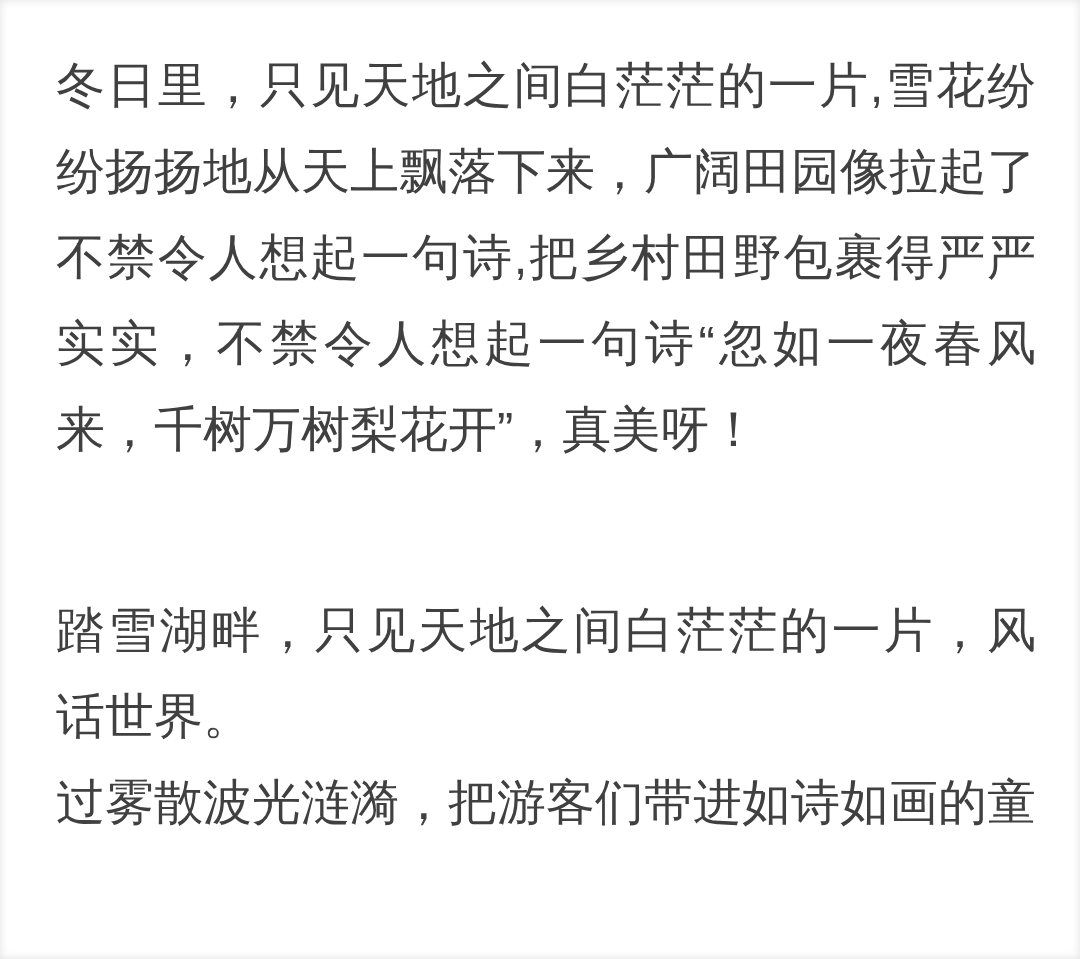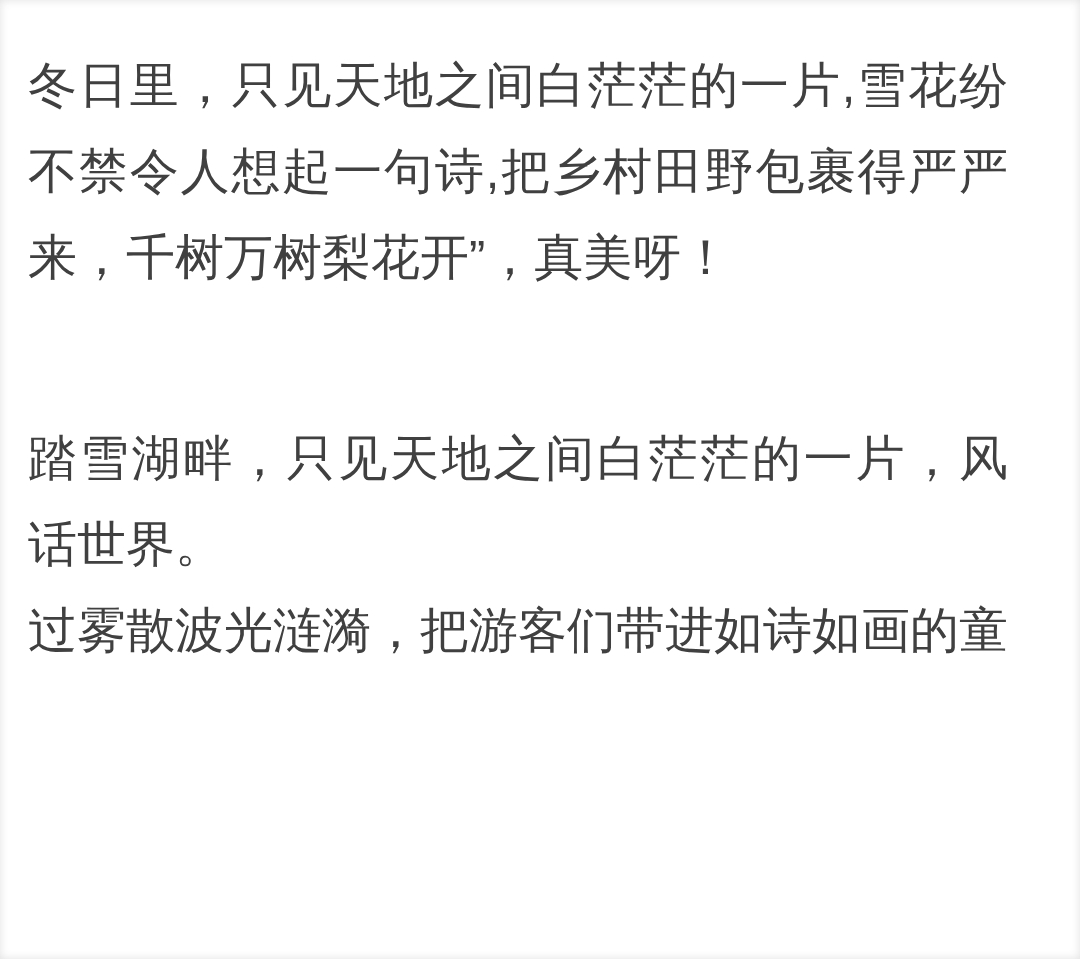--- a/index.html
+++ b/index.html
@@ -12,21 +12,21 @@
     height: 959px;
     background: var(--bg-color);
     overflow: hidden;
     font-family: "Liberation Sans", "DejaVu Sans", sans-serif;
   }
   .page {
     width: 1080px;
     height: 959px;
     background: var(--bg-color);
     box-shadow: inset 0 0 10px rgba(0,0,0,0.12);
-    padding: 42px 50px 0 28px;
+    padding: 42px 50px 0 56px;
   }
   .paragraph {
     width: 980px;
   }
   .paragraph + .paragraph {
     margin-top: 115px;
   }
   .line {
     display: block;
     width: 100%;
@@ -45,21 +45,23 @@
     text-align-last: left;
   }
 </style>
 </head>
 <body>
 
 <div class="page">
 
   <div class="paragraph">
     <span class="line">冬日里，只见天地之间白茫茫的一片,雪花纷</span>
+    <span class="line">纷扬扬地从天上飘落下来，广阔田园像拉起了</span>
     <span class="line">不禁令人想起一句诗,把乡村田野包裹得严严</span>
+    <span class="line">实实，不禁令人想起一句诗“忽如一夜春风</span>
     <span class="line last">来，千树万树梨花开”，真美呀！</span>
   </div>
 
   <div class="paragraph">
     <span class="line">踏雪湖畔，只见天地之间白茫茫的一片，风</span>
     <span class="line last">话世界。</span>
     <span class="line">过雾散波光涟漪，把游客们带进如诗如画的童</span>
   </div>
 
 </div>

